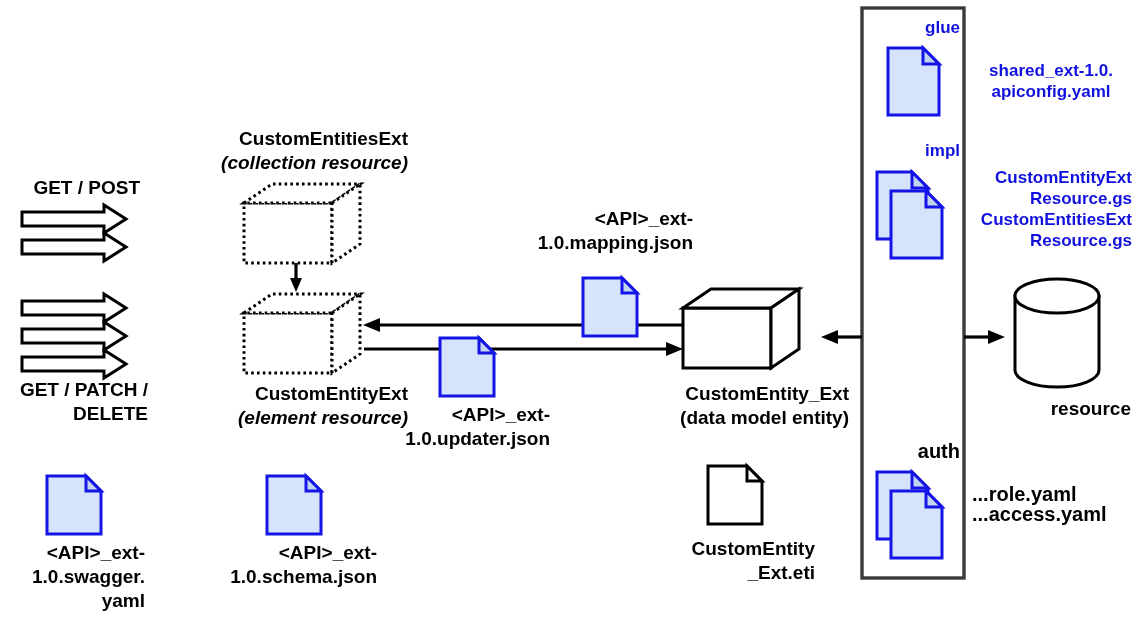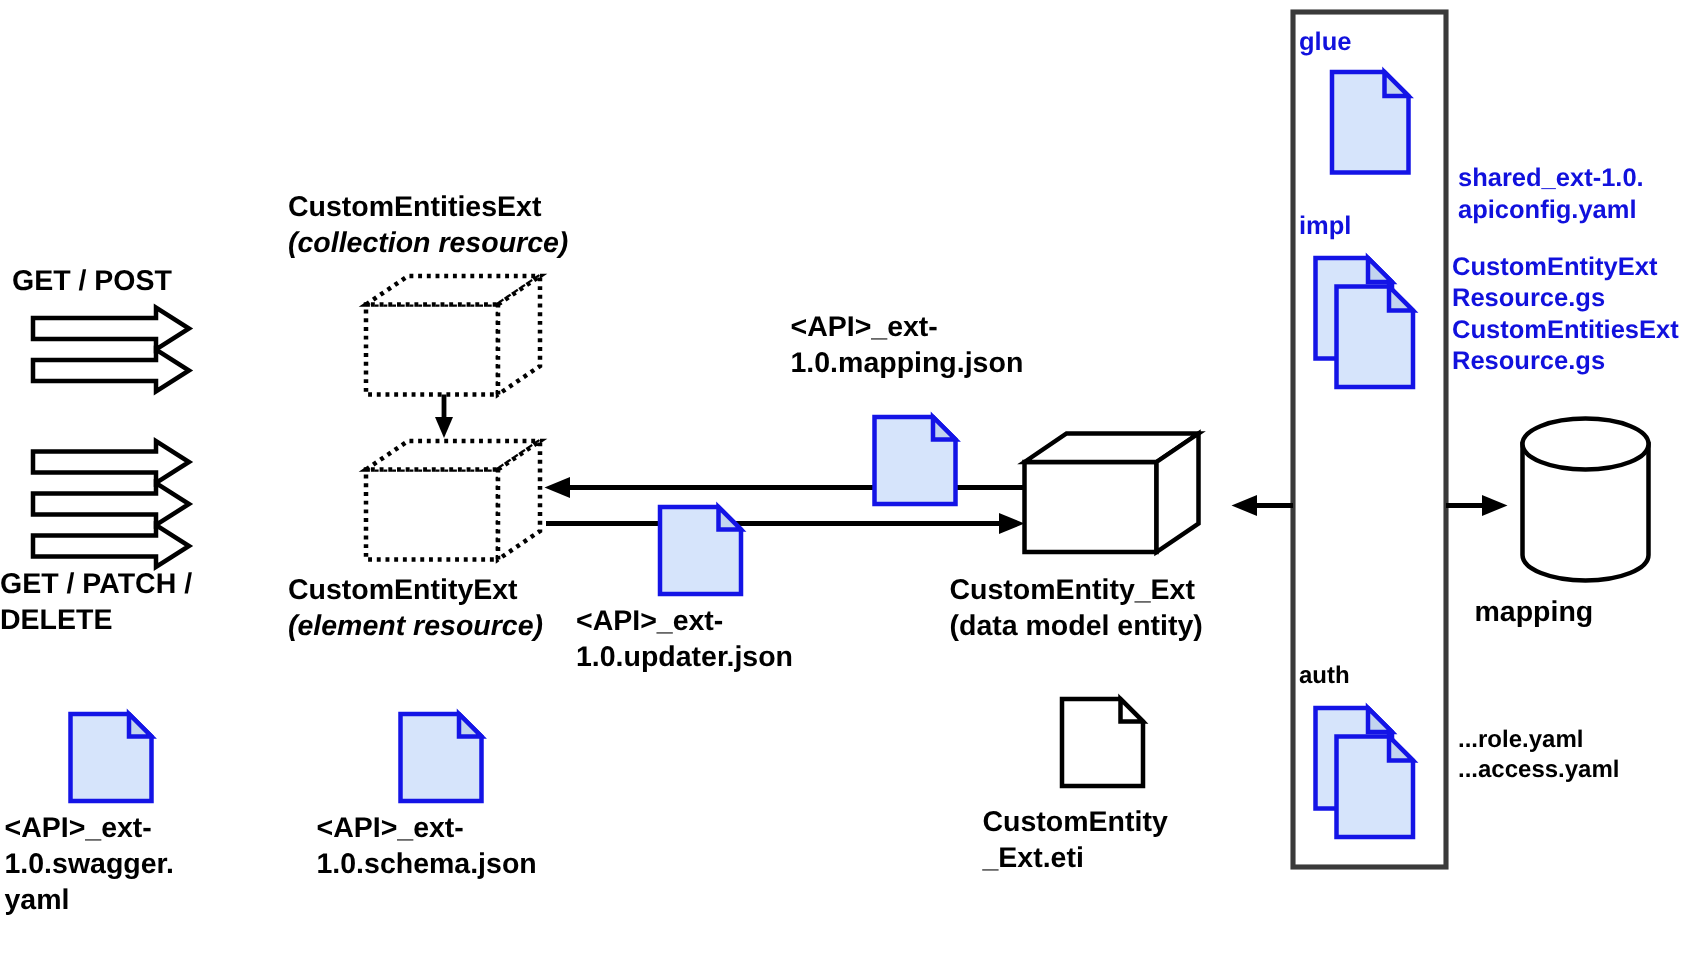--- a/index.html
+++ b/index.html
@@ -2,25 +2,25 @@
 <html><head>
 <meta charset="utf-8">
 <style>
   html,body{margin:0;padding:0;}
   body{
     width:1136px;height:637px;position:relative;background:#ffffff;
     font-family:"Liberation Sans",sans-serif;overflow:hidden;
   }
   .lbl{
     position:absolute;color:#000000;font-weight:bold;font-size:19px;
-    line-height:24px;text-align:left;white-space:pre-line;
+    line-height:24px;text-align:right;white-space:pre-line;
   }
   .lbl.blue{color:#1111dd;}
   .lbl.sm{font-size:17px;line-height:21px;}
-  .lbl.tiny{font-size:16px;line-height:20px;}
+  .lbl.tiny{font-size:20px;line-height:20px;}
   svg{position:absolute;left:0;top:0;width:1136px;height:637px;overflow:visible;}
   .doc-fill{fill:#d6e4fb;stroke:#1414e6;stroke-width:3;}
   .doc-fold{fill:#c3d4ef;stroke:#1414e6;stroke-width:3;}
   .doc-white{fill:#ffffff;stroke:#000000;stroke-width:3;}
   .doc-white-fold{fill:#ffffff;stroke:#000000;stroke-width:3;}
   .cube-dot{fill:#ffffff;stroke:#000000;stroke-width:3;stroke-dasharray:2.6 3.2;stroke-linecap:butt;}
   .cube-solid{fill:#ffffff;stroke:#000000;stroke-width:3;}
   .blockarrow{fill:#ffffff;stroke:#000000;stroke-width:3;stroke-linejoin:miter;}
   .ln{stroke:#000000;stroke-width:3.2;fill:none;}
   .panel{fill:#ffffff;stroke:#3a3a3a;stroke-width:3.4;}
@@ -164,26 +164,26 @@
 <div class="lbl" style="left:527px;top:207px;width:166px;">&lt;API&gt;_ext-
 1.0.mapping.json</div>
 
 <div class="lbl" style="left:384px;top:403px;width:166px;">&lt;API&gt;_ext-
 1.0.updater.json</div>
 
 <div class="lbl" style="left:655px;top:537px;width:160px;">CustomEntity
 _Ext.eti</div>
 
 <div class="lbl sm blue" style="left:866px;top:17px;width:94px;">glue</div>
-<div class="lbl sm blue" style="left:972px;top:60px;width:158px;text-align:left;margin-top:48px;">shared_ext-1.0.
+<div class="lbl sm blue" style="left:972px;top:60px;width:158px;text-align:center;">shared_ext-1.0.
 apiconfig.yaml</div>
 
 <div class="lbl sm blue" style="left:866px;top:140px;width:94px;">impl</div>
 <div class="lbl sm blue" style="left:968px;top:167px;width:164px;">CustomEntityExt
 Resource.gs
 CustomEntitiesExt
 Resource.gs</div>
 
 <div class="lbl tiny" style="left:866px;top:441px;width:94px;">auth</div>
 <div class="lbl tiny" style="left:972px;top:484px;width:158px;text-align:left;">...role.yaml
 ...access.yaml</div>
 
-<div class="lbl" style="left:983px;top:397px;width:148px;">mapping</div>
+<div class="lbl" style="left:983px;top:397px;width:148px;">resource</div>
 
 </body></html>

